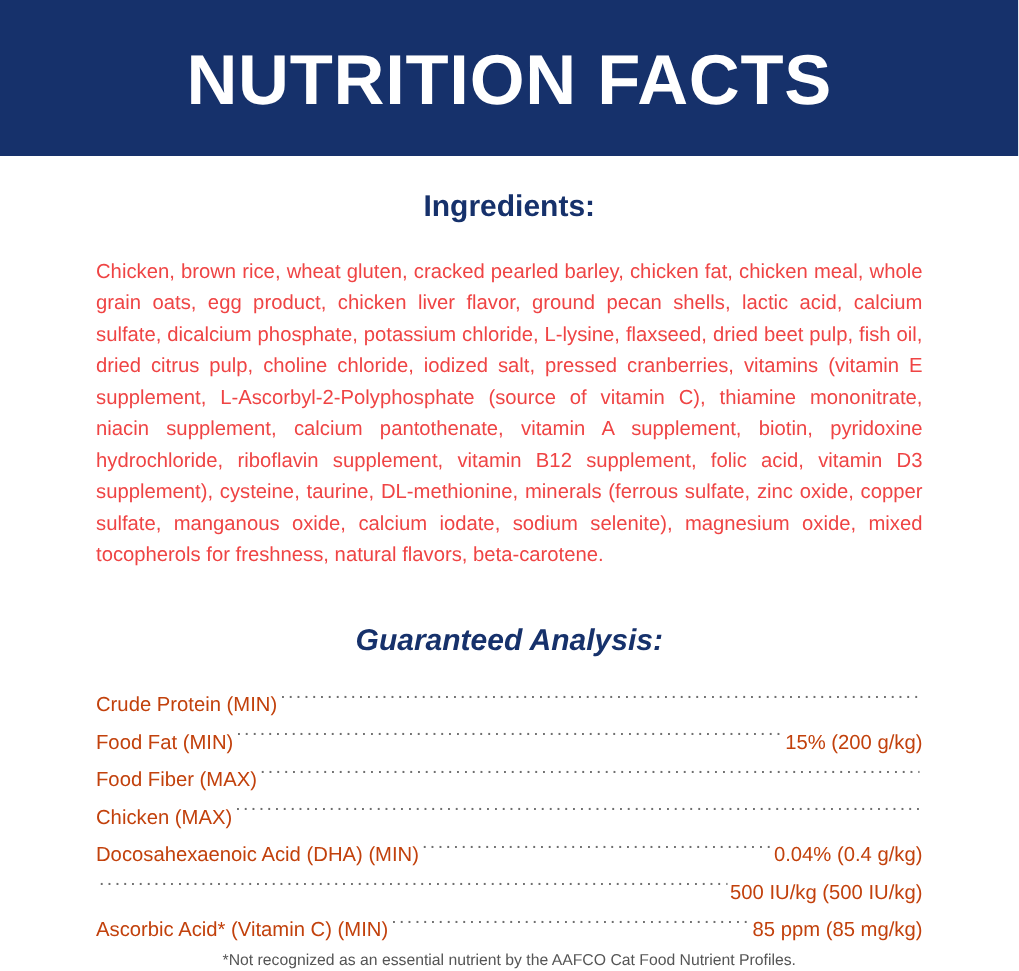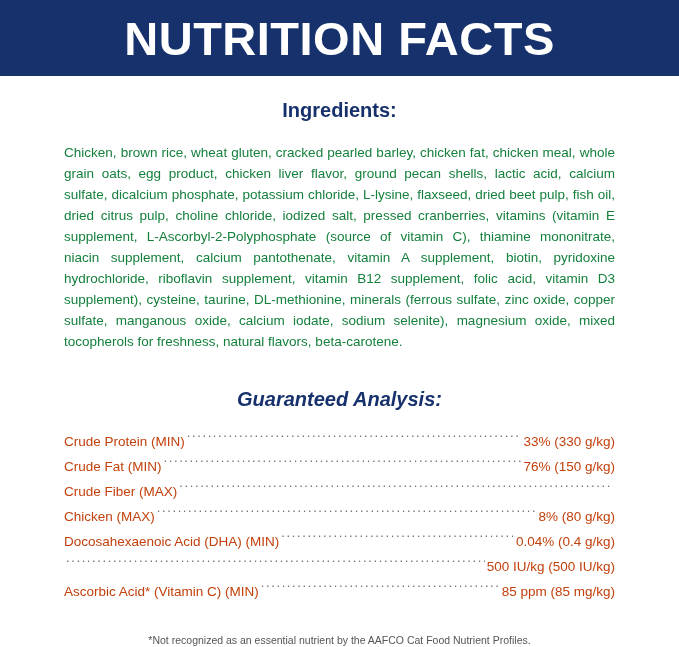--- a/index.html
+++ b/index.html
@@ -11,21 +11,21 @@
   }
   .page {
     position: relative;
     width: 679px;
     height: 647px;
     background: #ffffff;
     overflow: hidden;
   }
   .header-band {
     width: 679px;
-    height: 76px;
+    height: 104px;
     background: #16316b;
     display: flex;
     align-items: center;
     justify-content: center;
   }
   .header-title {
     color: #ffffff;
     font-size: 47px;
     font-weight: bold;
     letter-spacing: 0.5px;
@@ -39,21 +39,21 @@
   .section-heading {
     text-align: center;
     color: #16316b;
     font-size: 20px;
     font-weight: bold;
     font-family: "Liberation Sans", sans-serif;
   }
   #ingredients-heading { margin-top: 23px; }
   .ingredients-body {
     margin-top: 20px;
-    color: #15803d;
+    color: #ef4444;
     font-size: 13.5px;
     line-height: 21px;
     text-align: justify;
     font-family: "Liberation Sans", sans-serif;
   }
   #analysis-heading { margin-top: 36px; font-style: italic; }
   .analysis-list {
     margin-top: 18px;
     list-style: none;
   }
@@ -110,35 +110,33 @@
     <h2 class="section-heading" id="ingredients-heading">Ingredients:</h2>
 
     <p class="ingredients-body">Chicken, brown rice, wheat gluten, cracked pearled barley, chicken fat, chicken meal, whole grain oats, egg product, chicken liver flavor, ground pecan shells, lactic acid, calcium sulfate, dicalcium phosphate, potassium chloride, L-lysine, flaxseed, dried beet pulp, fish oil, dried citrus pulp, choline chloride, iodized salt, pressed cranberries, vitamins (vitamin E supplement, L-Ascorbyl-2-Polyphosphate (source of vitamin C), thiamine mononitrate, niacin supplement, calcium pantothenate, vitamin A supplement, biotin, pyridoxine hydrochloride, riboflavin supplement, vitamin B12 supplement, folic acid, vitamin D3 supplement), cysteine, taurine, DL-methionine, minerals (ferrous sulfate, zinc oxide, copper sulfate, manganous oxide, calcium iodate, sodium selenite), magnesium oxide, mixed tocopherols for freshness, natural flavors, beta-carotene.</p>
 
     <h2 class="section-heading" id="analysis-heading">Guaranteed Analysis:</h2>
 
     <ul class="analysis-list">
       <li class="analysis-row">
         <span class="analysis-label">Crude Protein (MIN)</span>
         <span class="dots"></span>
-        <span class="analysis-value">33% (330 g/kg)</span>
       </li>
       <li class="analysis-row">
-        <span class="analysis-label">Crude Fat (MIN)</span>
+        <span class="analysis-label">Food Fat (MIN)</span>
         <span class="dots"></span>
-        <span class="analysis-value">76% (150 g/kg)</span>
+        <span class="analysis-value">15% (200 g/kg)</span>
       </li>
       <li class="analysis-row">
-        <span class="analysis-label">Crude Fiber (MAX)</span>
+        <span class="analysis-label">Food Fiber (MAX)</span>
         <span class="dots"></span>
       </li>
       <li class="analysis-row">
         <span class="analysis-label">Chicken (MAX)</span>
         <span class="dots"></span>
-        <span class="analysis-value">8% (80 g/kg)</span>
       </li>
       <li class="analysis-row">
         <span class="analysis-label">Docosahexaenoic Acid (DHA) (MIN)</span>
         <span class="dots"></span>
         <span class="analysis-value">0.04% (0.4 g/kg)</span>
       </li>
       <li class="analysis-row">
         <span class="dots"></span>
         <span class="analysis-value">500 IU/kg (500 IU/kg)</span>
       </li>

